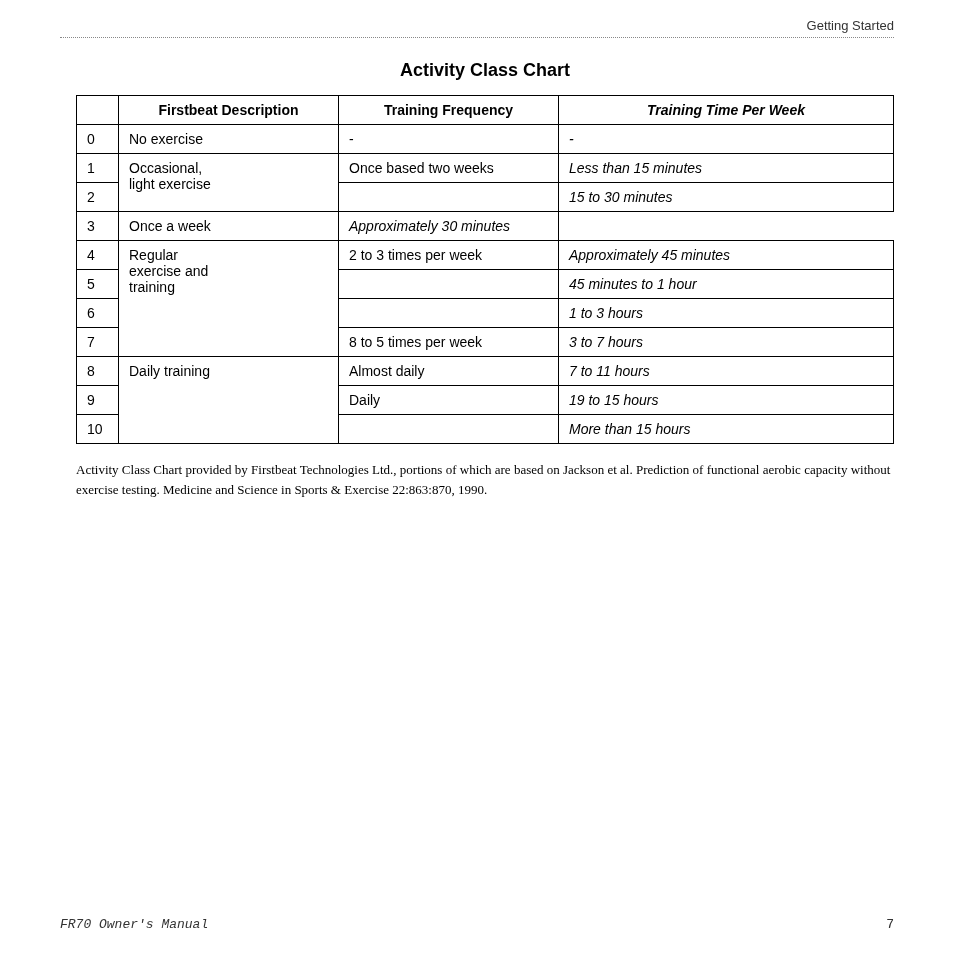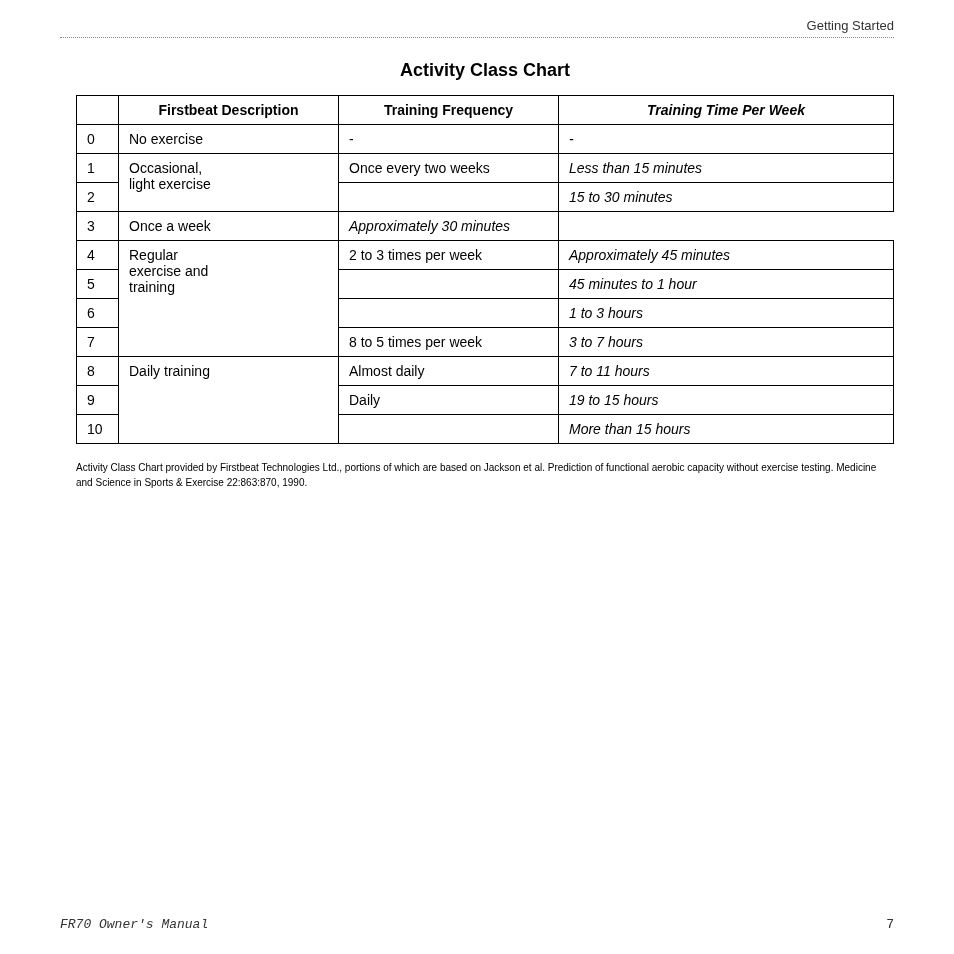--- a/index.html
+++ b/index.html
@@ -69,24 +69,25 @@
     .col-freq {
       width: 220px;
     }
 
     .col-time {
       width: auto;
       font-style: italic;
     }
 
     .footnote {
-      font-size: 10px;
+      font-size: 13px;
       line-height: 1.5;
       margin-top: 4px;
       color: #000;
+      font-family: Liberation Serif, serif;
     }
 
     .page-footer {
       position: absolute;
       bottom: 22px;
       left: 60px;
       right: 60px;
       display: flex;
       justify-content: space-between;
       align-items: flex-end;
@@ -127,21 +128,21 @@
     <tbody id="table-body">
     <tr>
           <td class="col-num">0</td>
           <td class="col-desc">No exercise</td>
           <td class="col-freq">-</td>
           <td class="col-time">-</td>
         </tr>
         <tr>
           <td class="col-num">1</td>
           <td class="col-desc" rowspan="2">Occasional,<br>light exercise</td>
-          <td class="col-freq">Once every two weeks</td>
+          <td class="col-freq">Once based two weeks</td>
           <td class="col-time">Less than 15 minutes</td>
         </tr>
         <tr>
           <td class="col-num">2</td>
           <td class="col-freq"></td>
           <td class="col-time">15 to 30 minutes</td>
         </tr>
         <tr>
           <td class="col-num">3</td>
           <td class="col-freq">Once a week</td>

